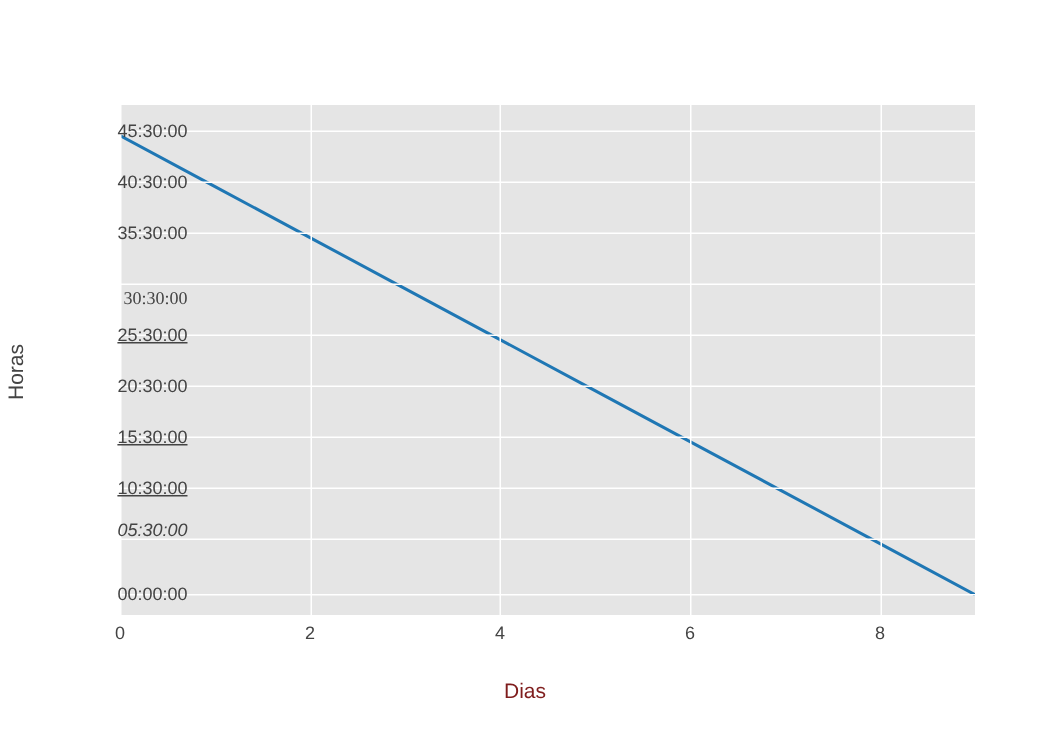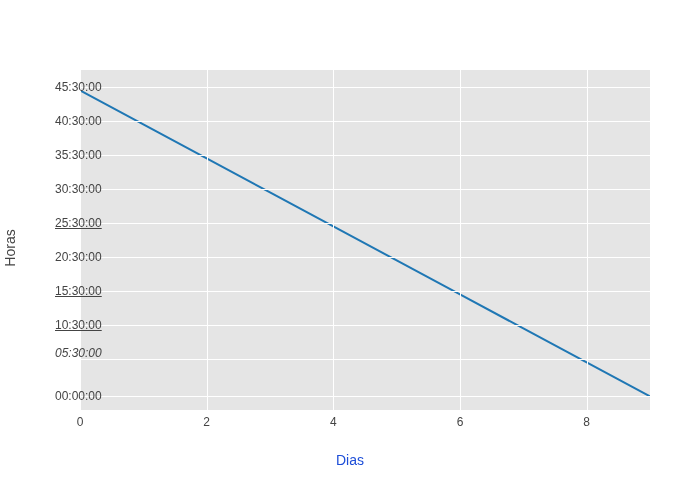--- a/index.html
+++ b/index.html
@@ -44,21 +44,21 @@
       top: 0;
       height: 100%;
       width: 1px;
       background: #fff;
     }
     .y-tick {
       position: absolute;
       right: 575px;
       font-size: 12px;
       color: #444;
-      text-align: left;
+      text-align: right;
       transform: translateY(-50%);
       width: 70px;
     }
     .x-tick {
       position: absolute;
       top: 415px;
       font-size: 12px;
       color: #444;
       text-align: center;
       transform: translateX(-50%);
@@ -73,21 +73,21 @@
       transform: rotate(-90deg) translateX(-50%);
       transform-origin: left center;
     }
     .x-label {
       position: absolute;
       bottom: 32px;
       left: 0;
       width: 100%;
       text-align: center;
       font-size: 14px;
-      color: #1d4ed8;
+      color: #7f1d1d;
     }
     svg.line-svg {
       position: absolute;
       left: 0;
       top: 0;
       width: 100%;
       height: 100%;
     }
   </style>
 </head>
@@ -115,21 +115,21 @@
       <div class="grid-line-v" style="left: 506.667px;"></div>
     </div>
   <div class="y-label">Horas</div>
   <div class="x-label">Dias</div>
 <div class="y-tick" style="top: 396.4px;">00:00:00</div>
     <div class="y-tick" style="top: 353px; font-style: italic;">05:30:00</div>
     <div class="y-tick" style="top: 325px; text-decoration: underline;">10:30:00</div>
     <div class="y-tick" style="top: 291px; text-decoration: underline;">15:30:00</div>
     <div class="y-tick" style="top: 257px;">20:30:00</div>
     <div class="y-tick" style="top: 223px; text-decoration: underline;">25:30:00</div>
-    <div class="y-tick" style="top: 189px;">30:30:00</div>
+    <div class="y-tick" style="top: 199px; font-family: Liberation Serif, serif;">30:30:00</div>
     <div class="y-tick" style="top: 155px;">35:30:00</div>
     <div class="y-tick" style="top: 121px;">40:30:00</div>
     <div class="y-tick" style="top: 87px;">45:30:00</div>
     <div class="x-tick" style="left: 80px;">0</div>
     <div class="x-tick" style="left: 206.667px;">2</div>
     <div class="x-tick" style="left: 333.333px;">4</div>
     <div class="x-tick" style="left: 460px;">6</div>
     <div class="x-tick" style="left: 586.667px;">8</div>
   </div>
 

